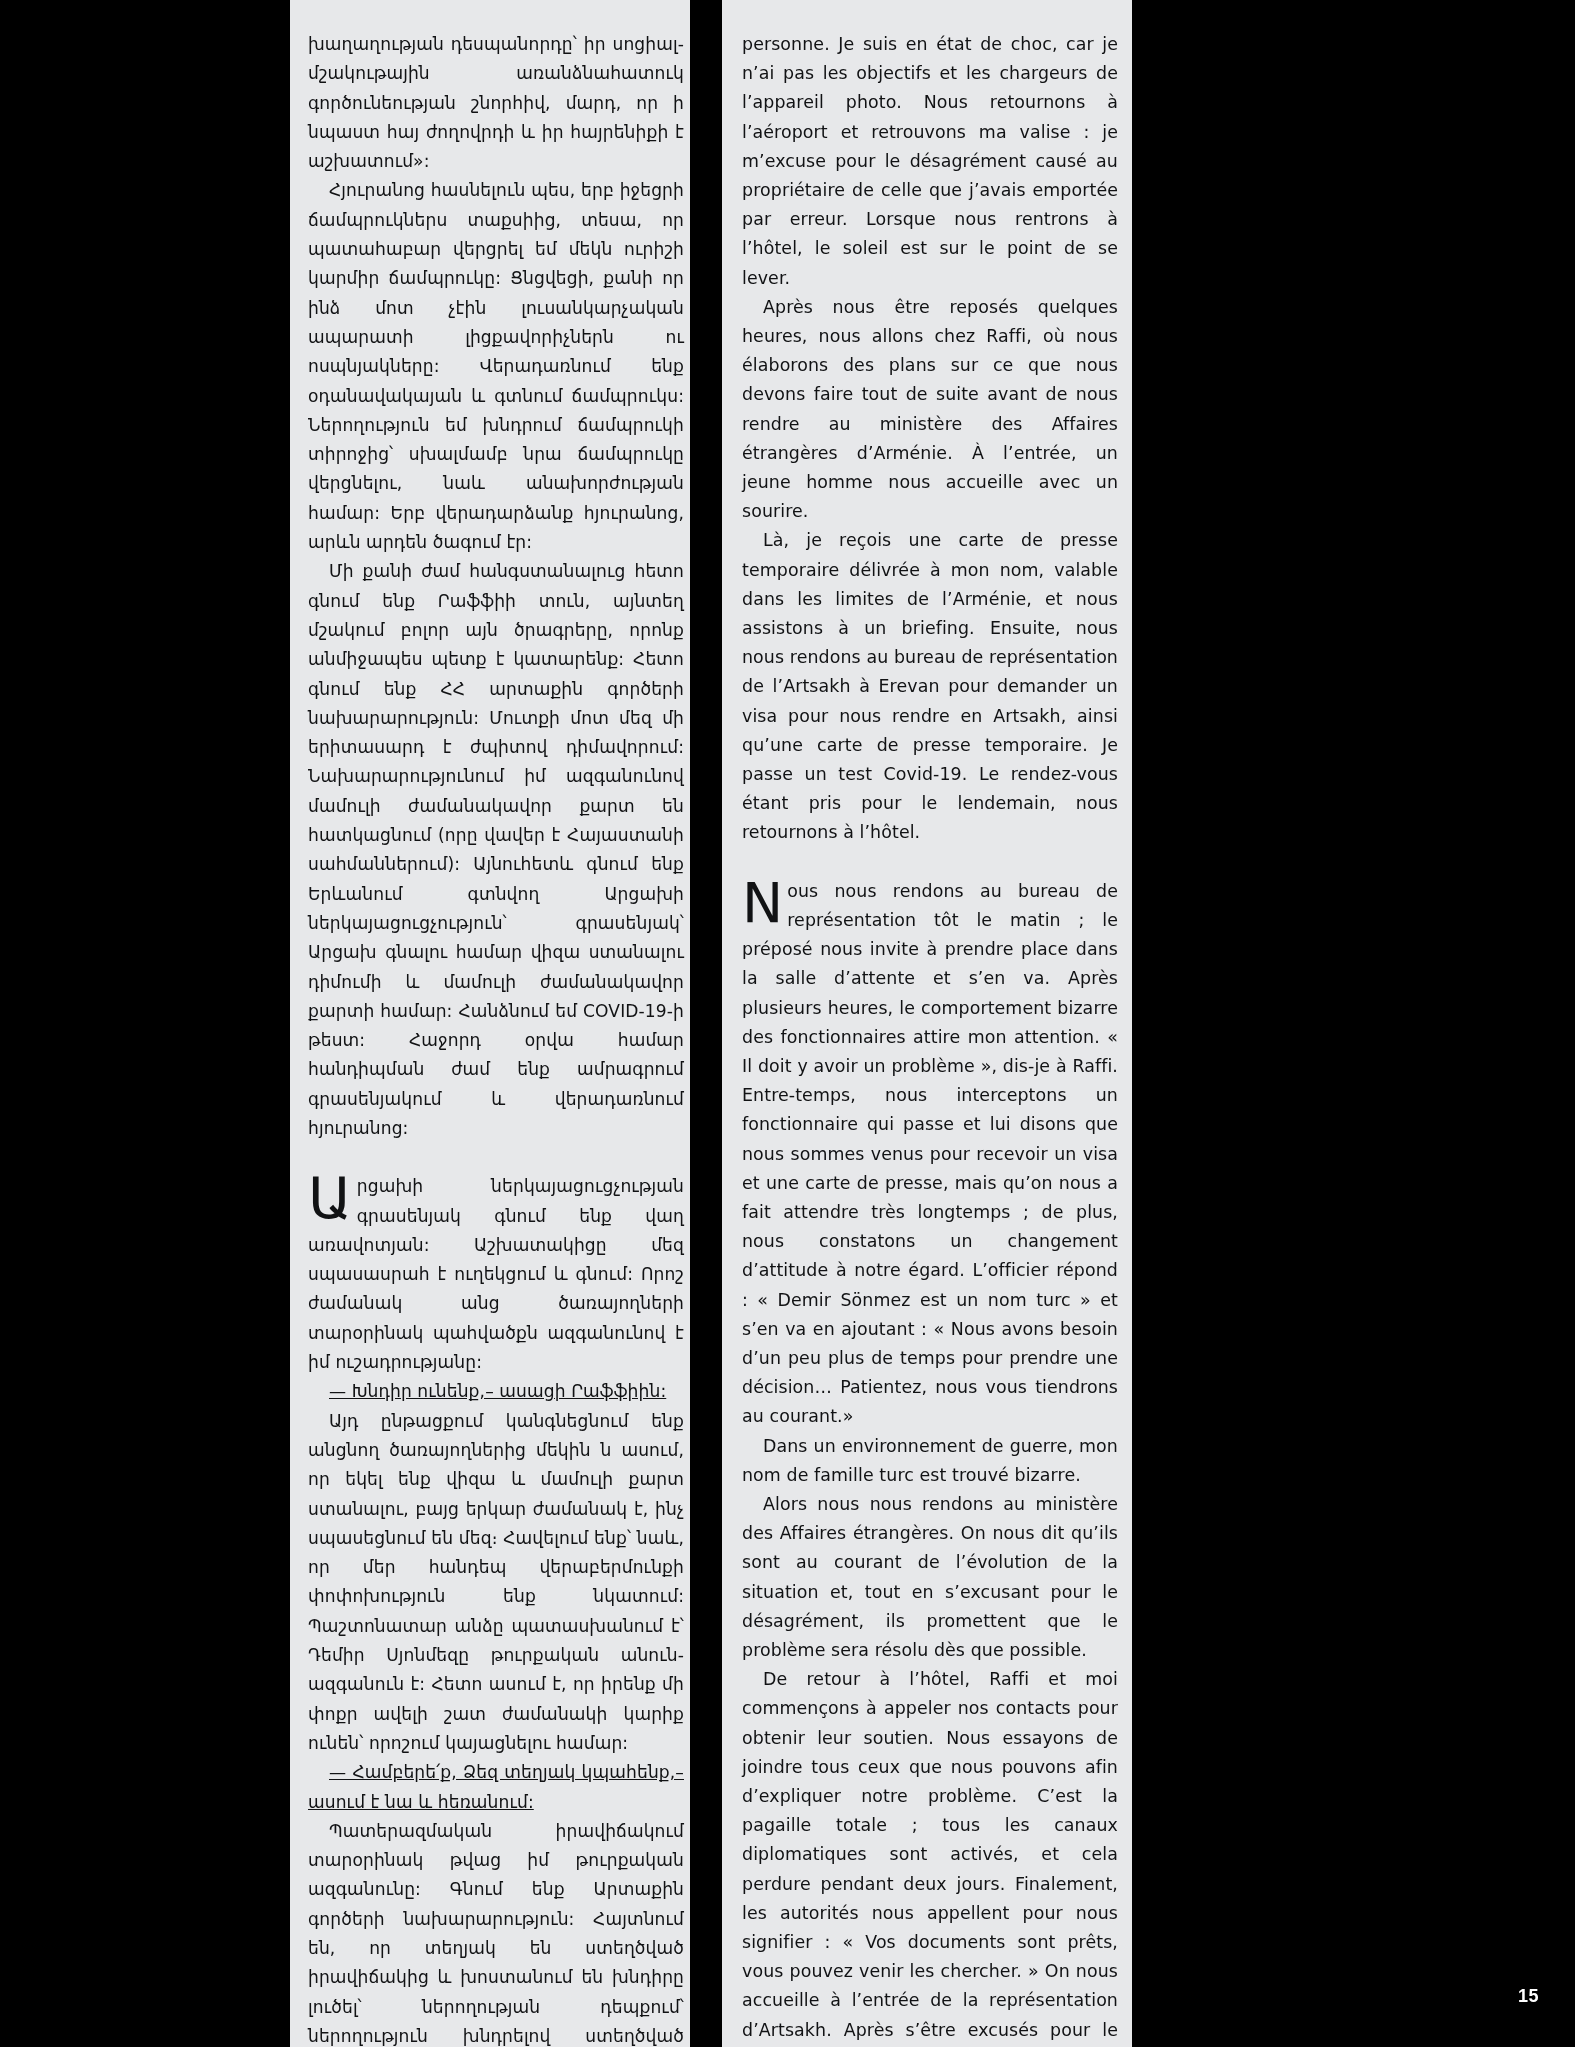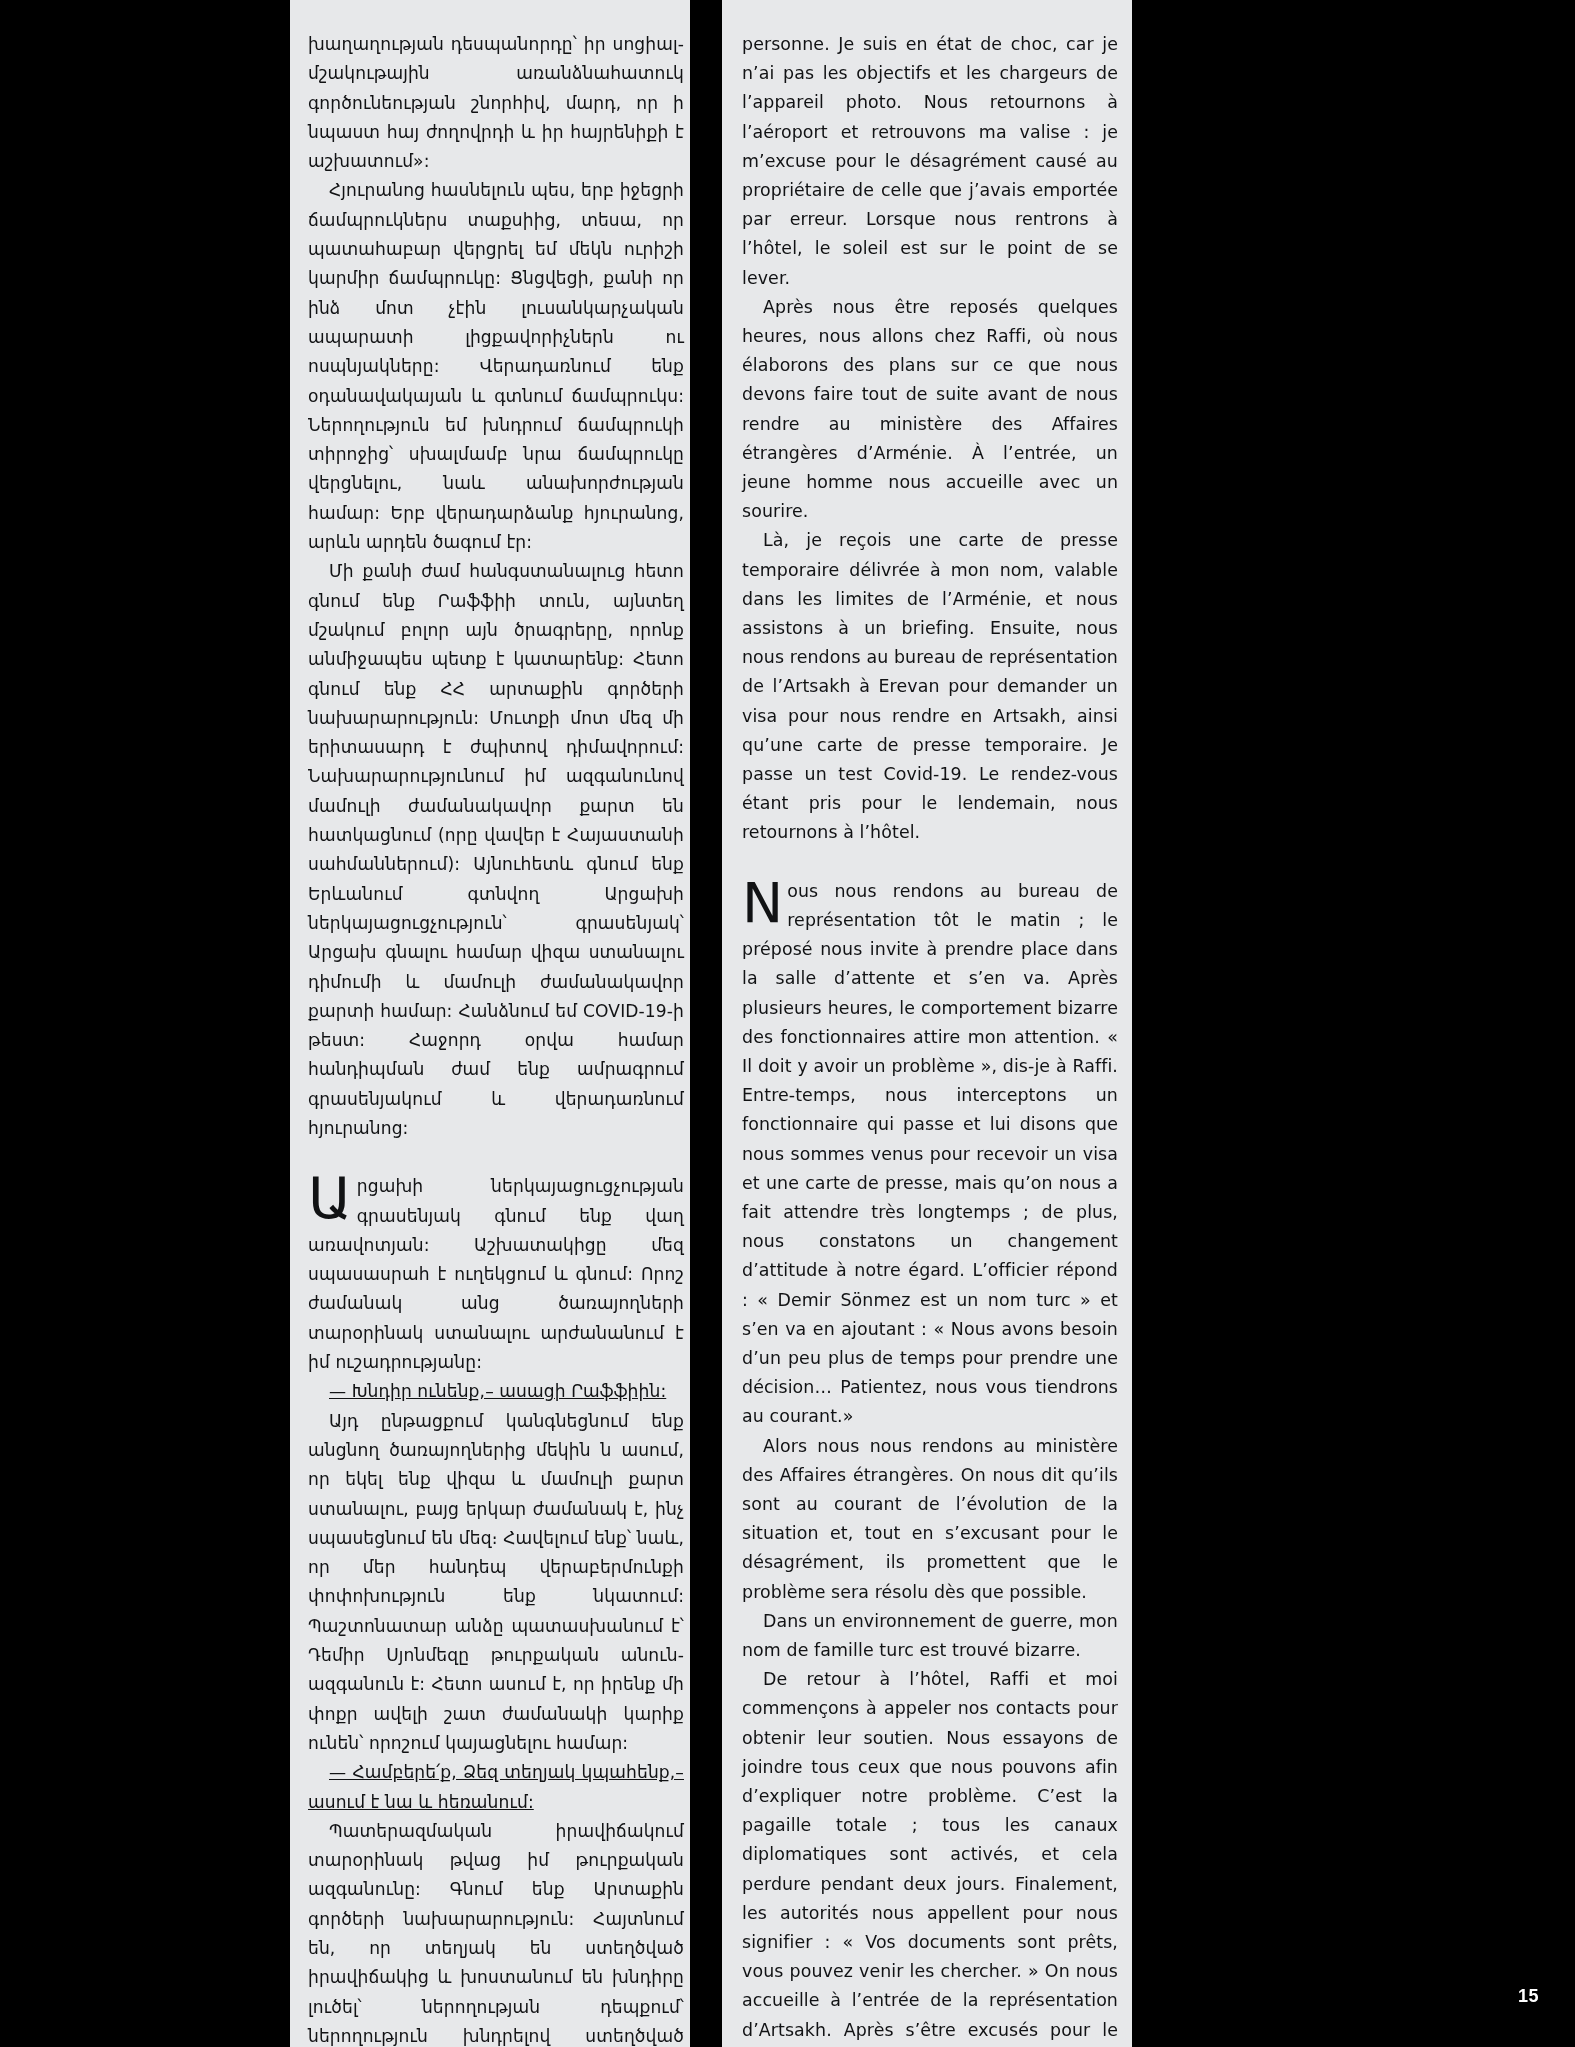--- a/index.html
+++ b/index.html
@@ -108,33 +108,33 @@
 <div id="page" style="--page-bg: #000000;">
 
   <div class="col-panel" id="col-left-panel"></div>
 
   <div class="col-panel" id="col-right-panel"></div>
 
   <div class="col-text col-left-text-inner" id="col-left-text">
     <p class="noindent">խաղաղության դեսպանորդը՝ իր սոցիալ-մշակութային առանձնահատուկ գործունեության շնորհիվ, մարդ, որ ի նպաստ հայ ժողովրդի և իր հայրենիքի է աշխատում»:</p>
     <p class="indent">Հյուրանոց հասնելուն պես, երբ իջեցրի ճամպրուկներս տաքսիից, տեսա, որ պատահաբար վերցրել եմ մեկն ուրիշի կարմիր ճամպրուկը: Ցնցվեցի, քանի որ ինձ մոտ չէին լուսանկարչական ապարատի լիցքավորիչներն ու ոսպնյակները: Վերադառնում ենք օդանավակայան և գտնում ճամպրուկս: Ներողություն եմ խնդրում ճամպրուկի տիրոջից՝ սխալմամբ նրա ճամպրուկը վերցնելու, նաև անախորժության համար: Երբ վերադարձանք հյուրանոց, արևն արդեն ծագում էր:</p>
     <p class="indent">Մի քանի ժամ հանգստանալուց հետո գնում ենք Րաֆֆիի տուն, այնտեղ մշակում բոլոր այն ծրագրերը, որոնք անմիջապես պետք է կատարենք: Հետո գնում ենք ՀՀ արտաքին գործերի նախարարություն: Մուտքի մոտ մեզ մի երիտասարդ է ժպիտով դիմավորում: Նախարարությունում իմ ազգանունով մամուլի ժամանակավոր քարտ են հատկացնում (որը վավեր է Հայաստանի սահմաններում): Այնուհետև գնում ենք Երևանում գտնվող Արցախի ներկայացուցչություն՝ գրասենյակ՝ Արցախ գնալու համար վիզա ստանալու դիմումի և մամուլի ժամանակավոր քարտի համար: Հանձնում եմ COVID-19-ի թեստ: Հաջորդ օրվա համար հանդիպման ժամ ենք ամրագրում գրասենյակում և վերադառնում հյուրանոց:</p>
-    <p class="dropcap-para gap-before"><span class="dropcap">Ա</span><span>րցախի ներկայացուցչության գրասենյակ գնում ենք վաղ առավոտյան: Աշխատակիցը մեզ սպասասրահ է ուղեկցում և գնում: Որոշ ժամանակ անց ծառայողների տարօրինակ ստանալու արժանանում է իմ ուշադրությանը:</span></p>
+    <p class="dropcap-para gap-before"><span class="dropcap">Ա</span><span>րցախի ներկայացուցչության գրասենյակ գնում ենք վաղ առավոտյան: Աշխատակիցը մեզ սպասասրահ է ուղեկցում և գնում: Որոշ ժամանակ անց ծառայողների տարօրինակ պահվածքն ազգանունով է իմ ուշադրությանը:</span></p>
     <p class="dialogue">— Խնդիր ունենք,– ասացի Րաֆֆիին:</p>
     <p class="indent">Այդ ընթացքում կանգնեցնում ենք անցնող ծառայողներից մեկին ն ասում, որ եկել ենք վիզա և մամուլի քարտ ստանալու, բայց երկար ժամանակ է, ինչ սպասեցնում են մեզ։ Հավելում ենք՝ նաև, որ մեր հանդեպ վերաբերմունքի փոփոխություն ենք նկատում: Պաշտոնատար անձը պատասխանում է՝ Դեմիր Սյոնմեզը թուրքական անուն-ազգանուն է: Հետո ասում է, որ իրենք մի փոքր ավելի շատ ժամանակի կարիք ունեն՝ որոշում կայացնելու համար:</p>
     <p class="dialogue">— Համբերե՛ք, Ձեզ տեղյակ կպահենք,– ասում է նա և հեռանում:</p>
     <p class="indent">Պատերազմական իրավիճակում տարօրինակ թվաց իմ թուրքական ազգանունը: Գնում ենք Արտաքին գործերի նախարարություն: Հայտնում են, որ տեղյակ են ստեղծված իրավիճակից և խոստանում են խնդիրը լուծել՝ ներողության դեպքում՝ ներողություն խնդրելով ստեղծված անհարմարության համար:</p>
 
   </div>
 
   <div class="col-text" id="col-right-text">
     <p class="noindent">personne. Je suis en état de choc, car je n’ai pas les objectifs et les chargeurs de l’appareil photo. Nous retournons à l’aéroport et retrouvons ma valise : je m’excuse pour le désagrément causé au propriétaire de celle que j’avais emportée par erreur. Lorsque nous rentrons à l’hôtel, le soleil est sur le point de se lever.</p>
     <p class="indent">Après nous être reposés quelques heures, nous allons chez Raffi, où nous élaborons des plans sur ce que nous devons faire tout de suite avant de nous rendre au ministère des Affaires étrangères d’Arménie. À l’entrée, un jeune homme nous accueille avec un sourire.</p>
     <p class="indent">Là, je reçois une carte de presse temporaire délivrée à mon nom, valable dans les limites de l’Arménie, et nous assistons à un briefing. Ensuite, nous nous rendons au bureau de représentation de l’Artsakh à Erevan pour demander un visa pour nous rendre en Artsakh, ainsi qu’une carte de presse temporaire. Je passe un test Covid-19. Le rendez-vous étant pris pour le lendemain, nous retournons à l’hôtel.</p>
     <p class="dropcap-para dropcap-para-fr gap-before"><span class="dropcap">N</span><span>ous nous rendons au bureau de représentation tôt le matin ; le préposé nous invite à prendre place dans la salle d’attente et s’en va. Après plusieurs heures, le comportement bizarre des fonctionnaires attire mon attention. « Il doit y avoir un problème », dis-je à Raffi. Entre-temps, nous interceptons un fonctionnaire qui passe et lui disons que nous sommes venus pour recevoir un visa et une carte de presse, mais qu’on nous a fait attendre très longtemps ; de plus, nous constatons un changement d’attitude à notre égard. L’officier répond : « Demir Sönmez est un nom turc » et s’en va en ajoutant : « Nous avons besoin d’un peu plus de temps pour prendre une décision… Patientez, nous vous tiendrons au courant.»</span></p>
+    <p class="indent">Dans un environnement de guerre, mon nom de famille turc est trouvé bizarre.</p>
     <p class="indent">Alors nous nous rendons au ministère des Affaires étrangères. On nous dit qu’ils sont au courant de l’évolution de la situation et, tout en s’excusant pour le désagrément, ils promettent que le problème sera résolu dès que possible.</p>
-    <p class="indent">Dans un environnement de guerre, mon nom de famille turc est trouvé bizarre.</p>
     <p class="indent">De retour à l’hôtel, Raffi et moi commençons à appeler nos contacts pour obtenir leur soutien. Nous essayons de joindre tous ceux que nous pouvons afin d’expliquer notre problème. C’est la pagaille totale ; tous les canaux diplomatiques sont activés, et cela perdure pendant deux jours. Finalement, les autorités nous appellent pour nous signifier : « Vos documents sont prêts, vous pouvez venir les chercher. » On nous accueille à l’entrée de la représentation d’Artsakh. Après s’être excusés pour le retard, ils me remettent les papiers en précisant qu’ils peuvent nous aider…</p>
   </div>
 
   <div id="folio">15</div>
 
 </div>
 
 </body></html>

